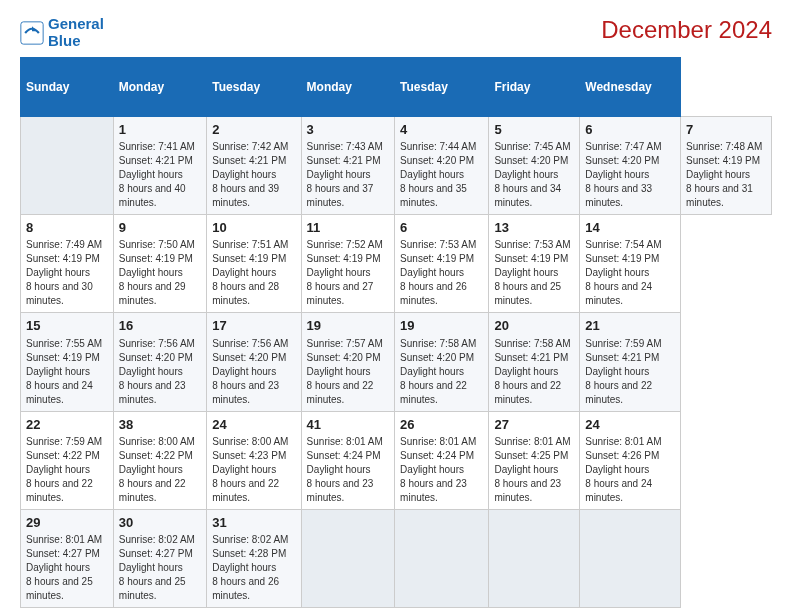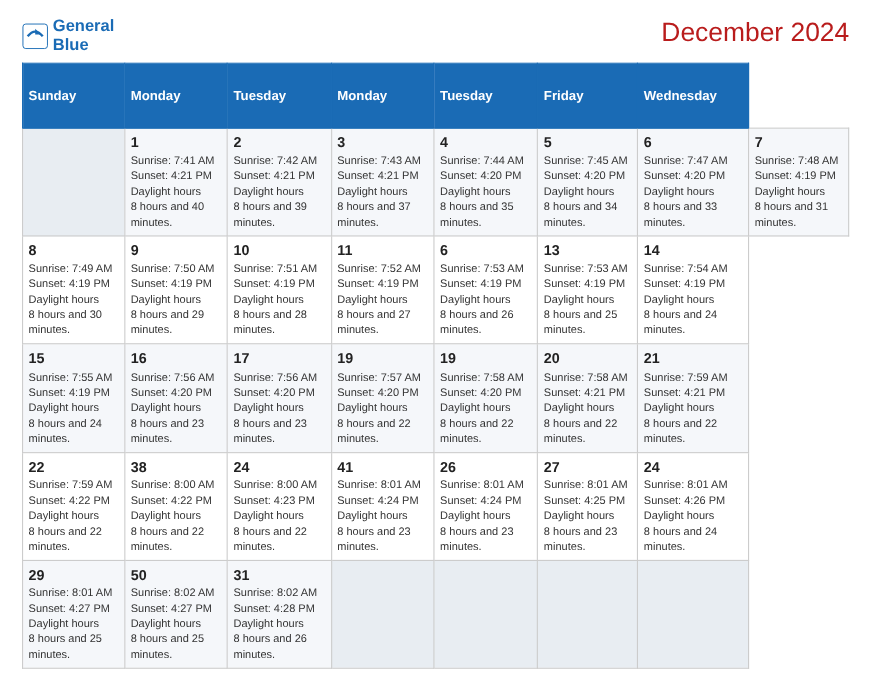--- a/index.html
+++ b/index.html
@@ -160,21 +160,21 @@
           <td><span class="day-num">22</span><span>Sunrise: 7:59 AM<br>Sunset: 4:22 PM<br>Daylight hours<br>8 hours and 22 minutes.</span></td>
           <td><span class="day-num">38</span><span>Sunrise: 8:00 AM<br>Sunset: 4:22 PM<br>Daylight hours<br>8 hours and 22 minutes.</span></td>
           <td><span class="day-num">24</span><span>Sunrise: 8:00 AM<br>Sunset: 4:23 PM<br>Daylight hours<br>8 hours and 22 minutes.</span></td>
           <td><span class="day-num">41</span><span>Sunrise: 8:01 AM<br>Sunset: 4:24 PM<br>Daylight hours<br>8 hours and 23 minutes.</span></td>
           <td><span class="day-num">26</span><span>Sunrise: 8:01 AM<br>Sunset: 4:24 PM<br>Daylight hours<br>8 hours and 23 minutes.</span></td>
           <td><span class="day-num">27</span><span>Sunrise: 8:01 AM<br>Sunset: 4:25 PM<br>Daylight hours<br>8 hours and 23 minutes.</span></td>
           <td><span class="day-num">24</span><span>Sunrise: 8:01 AM<br>Sunset: 4:26 PM<br>Daylight hours<br>8 hours and 24 minutes.</span></td>
         </tr>
         <tr>
           <td><span class="day-num">29</span><span>Sunrise: 8:01 AM<br>Sunset: 4:27 PM<br>Daylight hours<br>8 hours and 25 minutes.</span></td>
-          <td><span class="day-num">50</span><span>Sunrise: 8:02 AM<br>Sunset: 4:27 PM<br>Daylight hours<br>8 hours and 25 minutes.</span></td>
+          <td><span class="day-num">30</span><span>Sunrise: 8:02 AM<br>Sunset: 4:27 PM<br>Daylight hours<br>8 hours and 25 minutes.</span></td>
           <td><span class="day-num">31</span><span>Sunrise: 8:02 AM<br>Sunset: 4:28 PM<br>Daylight hours<br>8 hours and 26 minutes.</span></td>
           <td class="day-cell-empty"></td>
           <td class="day-cell-empty"></td>
           <td class="day-cell-empty"></td>
           <td class="day-cell-empty"></td>
         </tr>
       </tbody>
   </table>
 </div>
 

